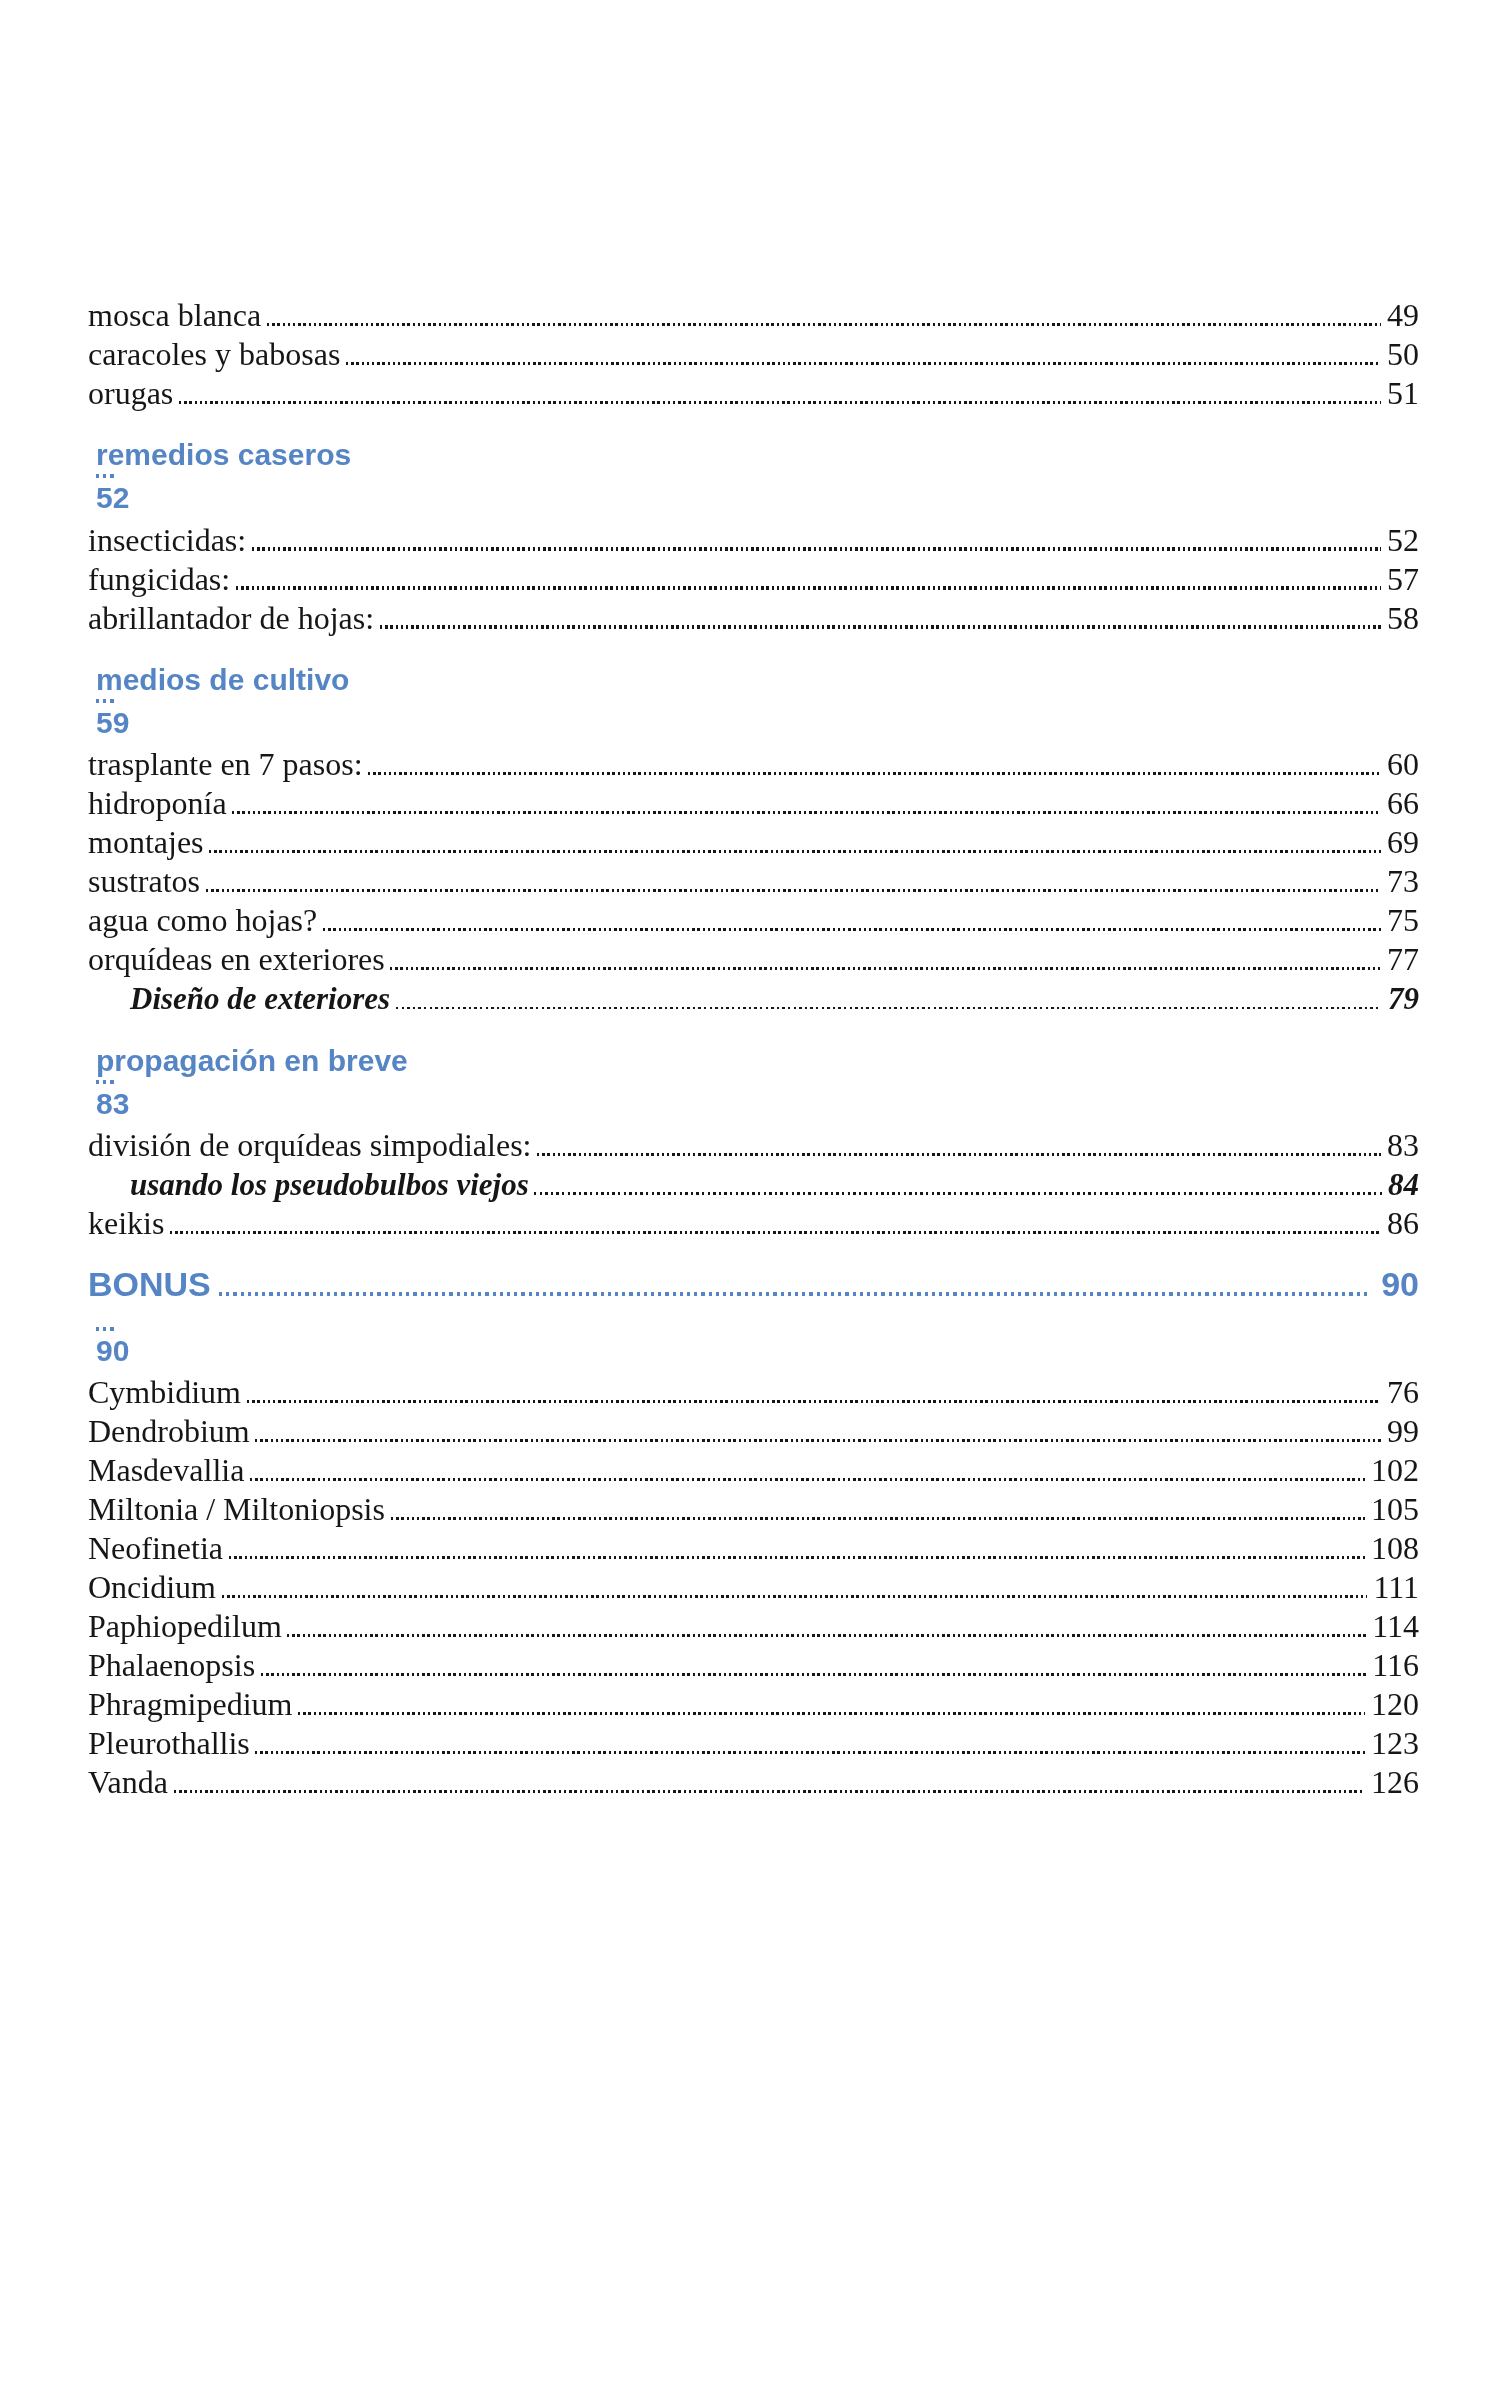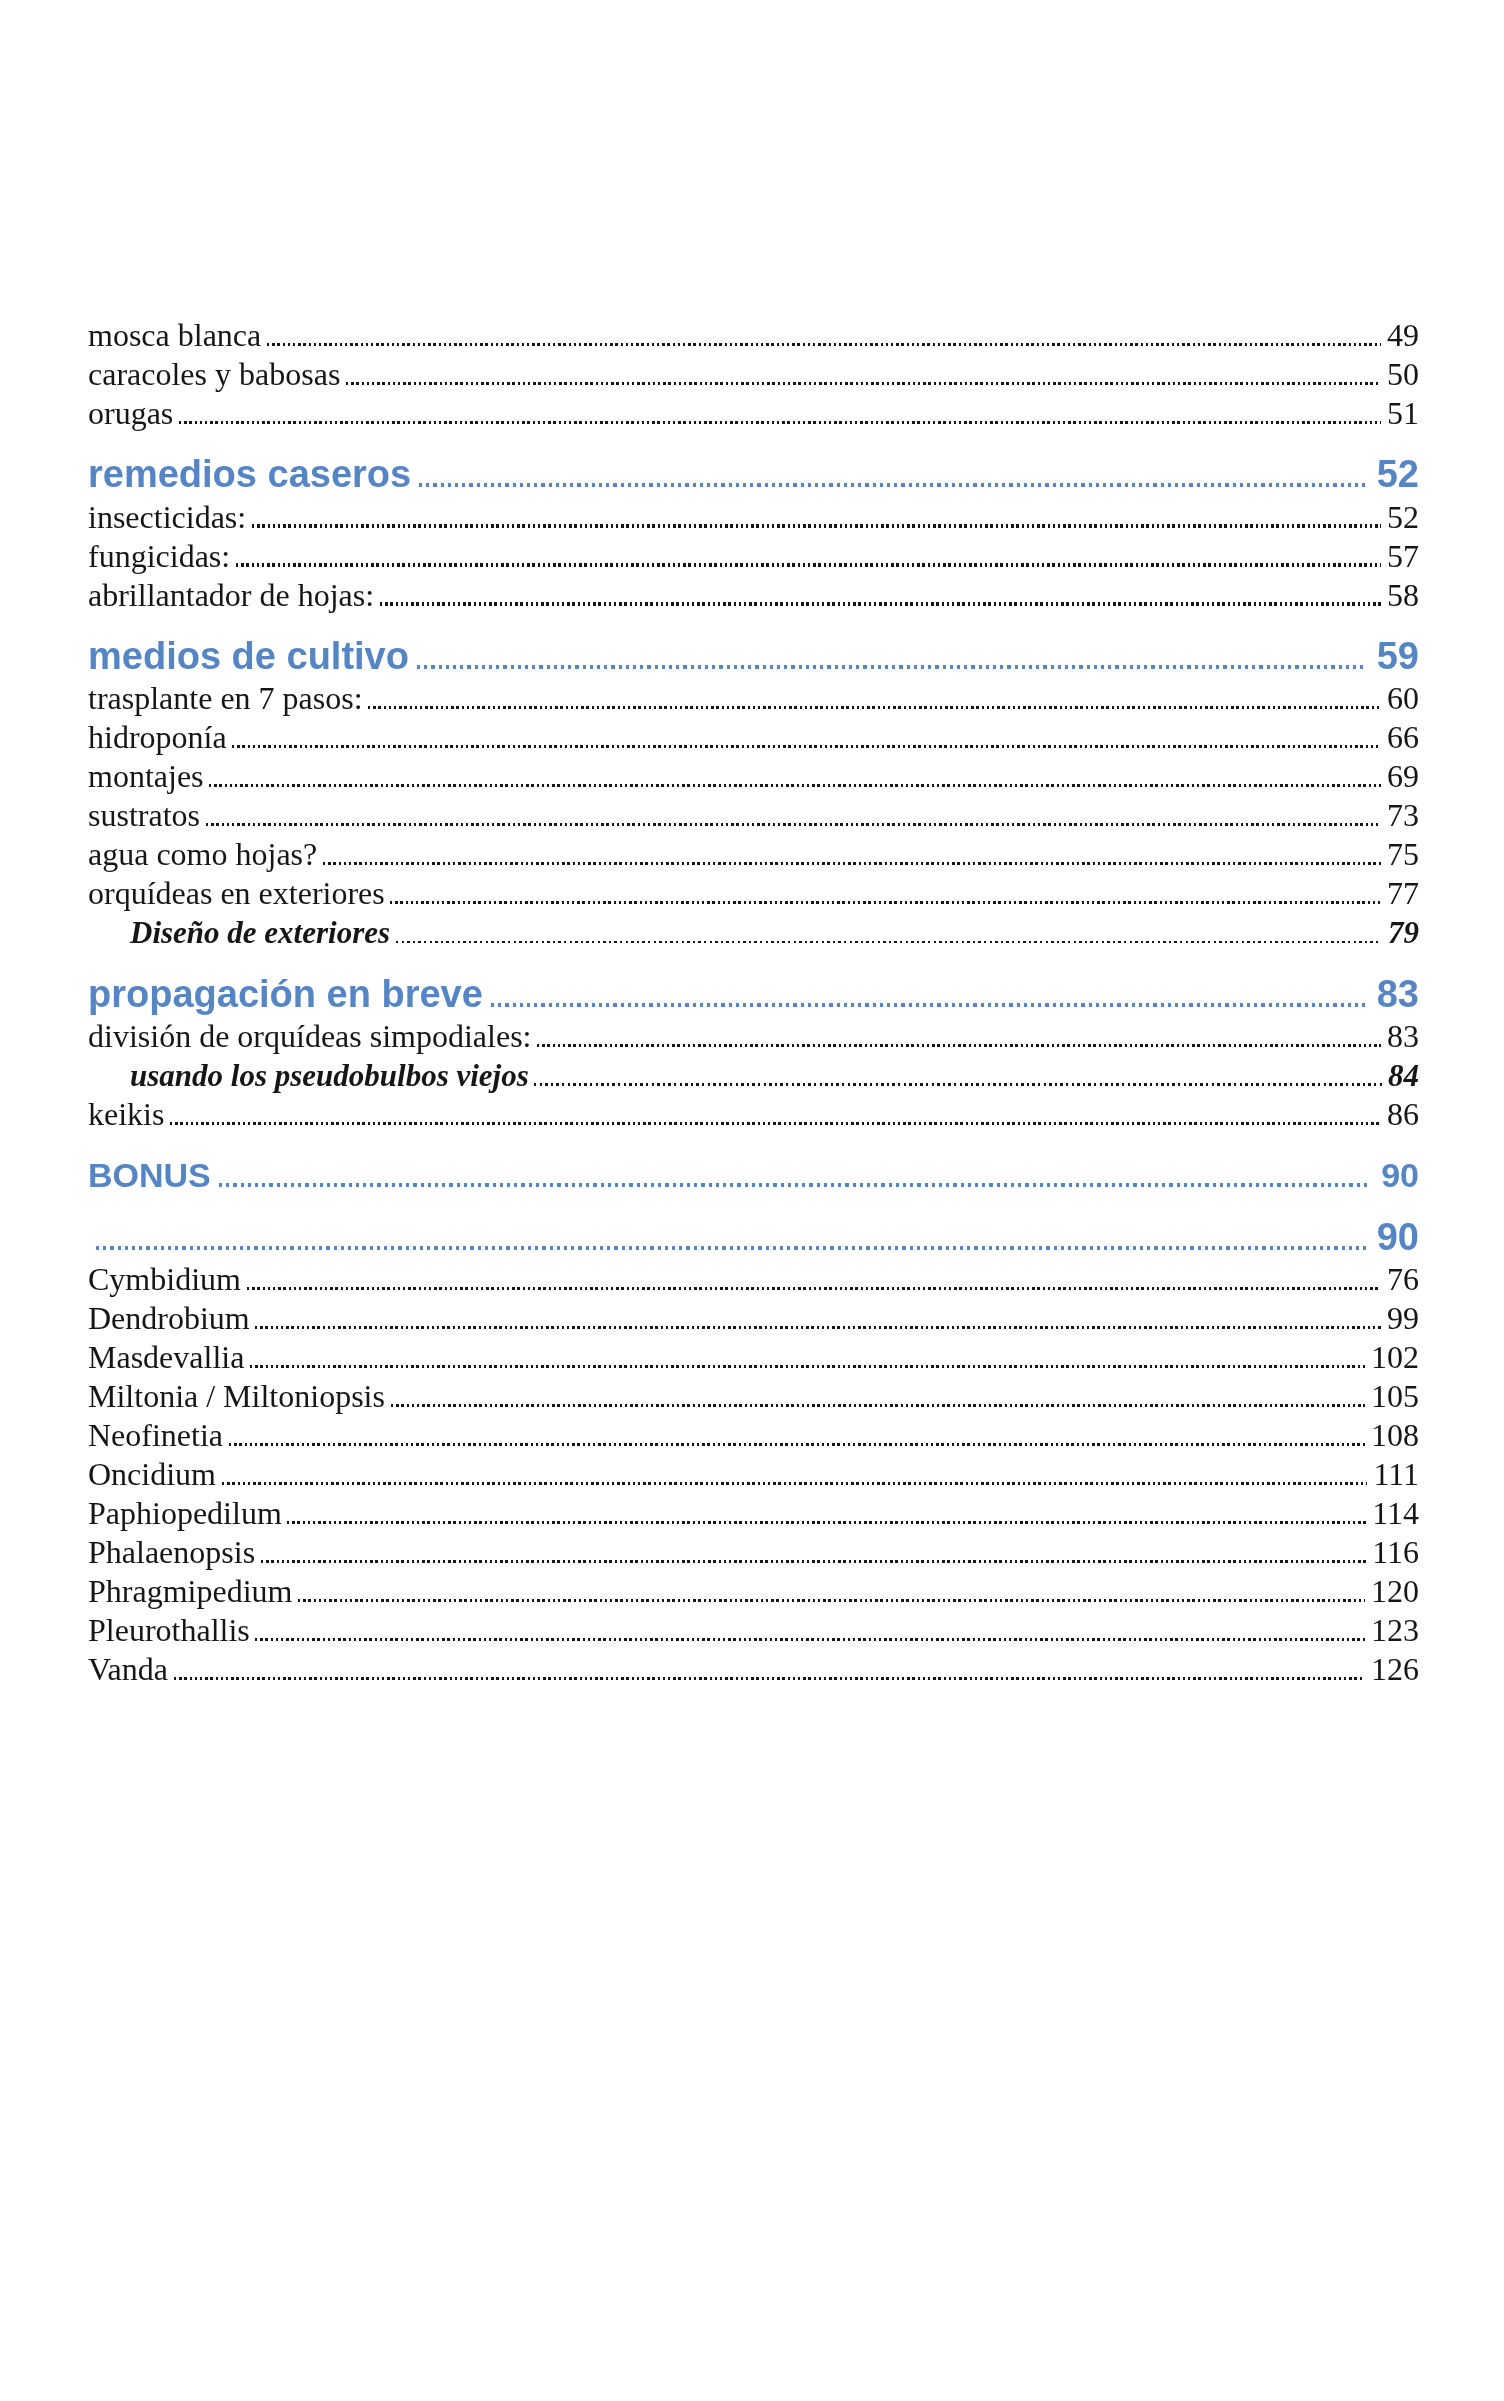--- a/index.html
+++ b/index.html
@@ -7,21 +7,20 @@
     --ink:#161616;
     --paper:#ffffff;
   }
   html,body{margin:0;padding:0;background:#ffffff;}
   .page{
     position:relative;
     width:1505px;
     height:2096px;
     background:var(--paper);
     overflow:hidden;
-    margin-top:20px;
   }
   .toc{
     padding:296px 86px 0 88px;
   }
   .row{
     display:flex;
     align-items:baseline;
     line-height:39px;
     white-space:nowrap;
   }
@@ -36,24 +35,25 @@
     font-family:"Liberation Serif","DejaVu Serif",serif;
     font-size:31px;
     font-style:italic;
     color:var(--ink);
     padding-left:42px;
     font-weight:bold;
   }
   
   .style-h2{
     font-family:"Liberation Sans","DejaVu Sans",sans-serif;
-    font-size:38px;
+    font-size:30px;
     font-weight:bold;
     color:var(--blue);
     margin:22.4px 0 3.2px 0;
+    flex-direction:column;
   }
   
   .style-h1{
     font-family:"Liberation Sans","DejaVu Sans",sans-serif;
     font-size:34px;
     font-weight:bold;
     color:var(--blue);
     margin:22.4px 0 3.2px 0;
     text-align:center;
   }

